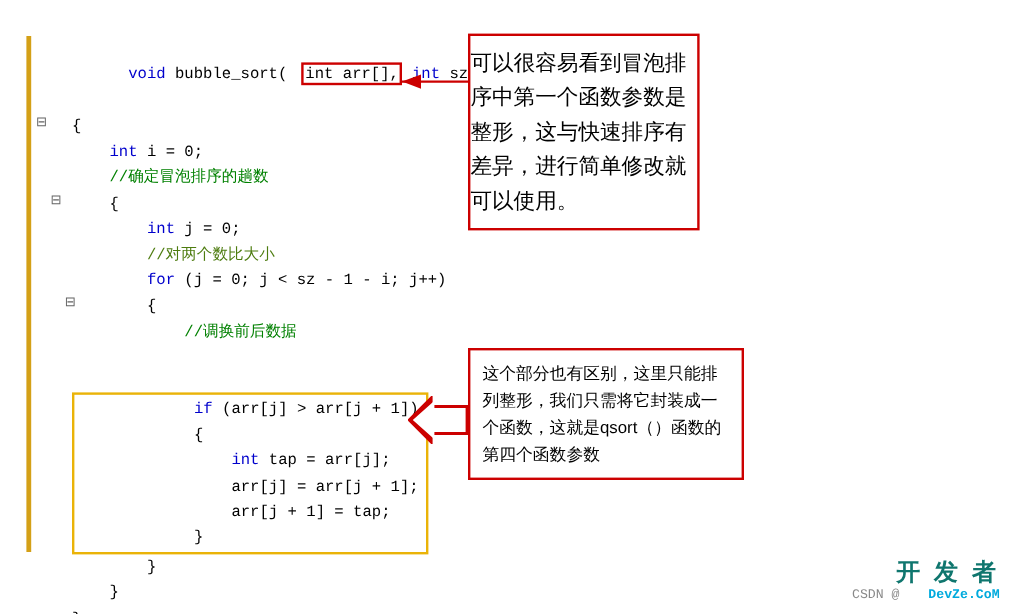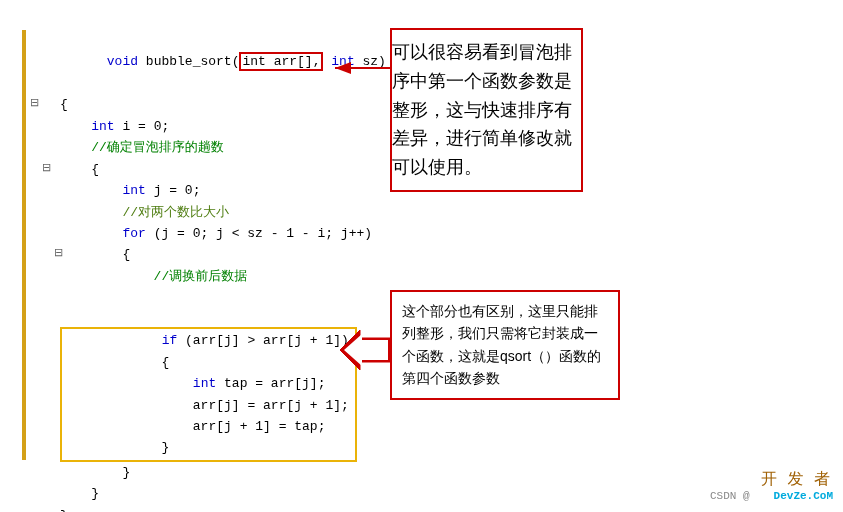--- a/index.html
+++ b/index.html
@@ -47,20 +47,21 @@
       font-size: 13px;
       line-height: 1.65;
       color: #000000;
     }
 
     .highlight-box {
       display: inline;
       background: #ffffff;
       border: 2px solid #cc0000;
       padding: 0 1px;
+      margin-left: 12px;
     }
 
     
     .annotation-box-1 {
       position: absolute;
       left: 390px;
       top: 28px;
       width: 193px;
       min-height: 90px;
       border: 2px solid #cc0000;
@@ -88,23 +89,23 @@
     }
 
     .watermark {
       position: absolute;
       bottom: 10px;
       right: 10px;
       text-align: right;
     }
 
     .watermark-top {
-      font-size: 16px;
-      font-weight: normal;
-      color: #a16207;
+      font-size: 20px;
+      font-weight: bold;
+      color: #0f766e;
       letter-spacing: 3px;
       font-family: 'Microsoft YaHei', sans-serif;
     }
 
     .watermark-bottom {
       font-size: 11px;
       color: #888;
     }
 
     

